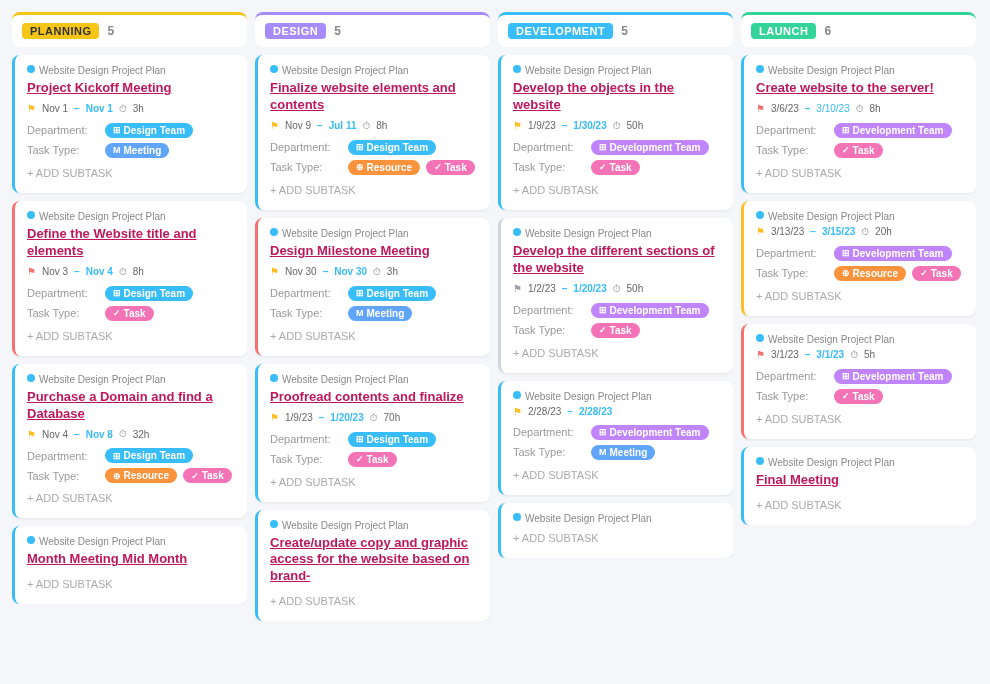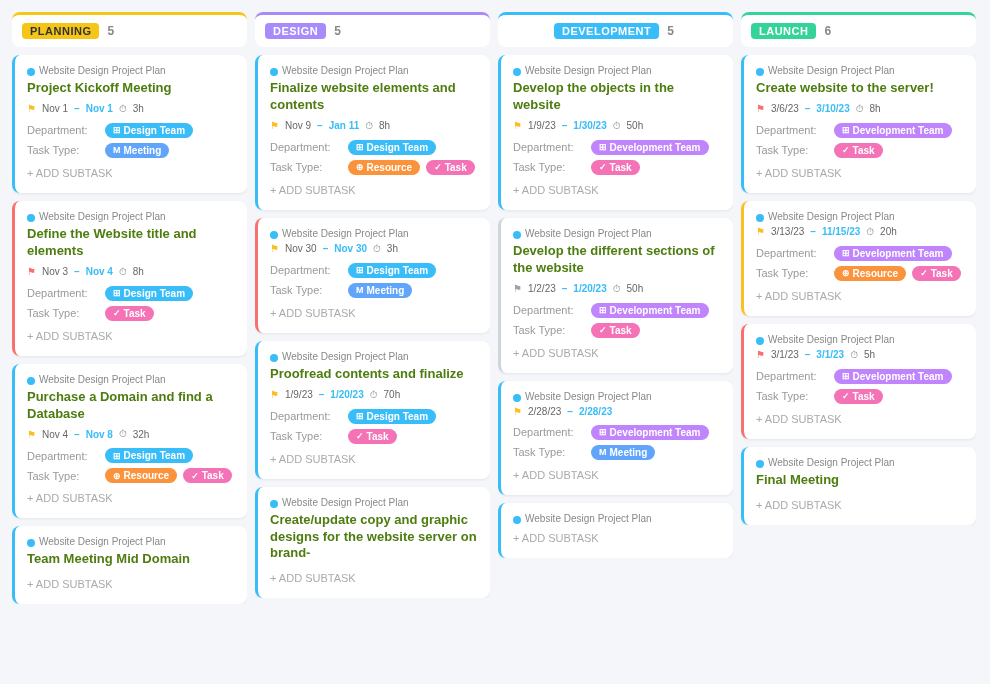--- a/index.html
+++ b/index.html
@@ -40,21 +40,21 @@
       display: inline-block;
       padding: 2px 8px;
       border-radius: 4px;
       font-size: 11px;
       font-weight: 700;
       color: #fff;
       letter-spacing: 0.5px;
     }
     .col-badge.planning { background: #f5c518; color: #333; }
     .col-badge.design { background: #a78bfa; }
-    .col-badge.development { background: #38bdf8; margin-left: 46px; }
+    .col-badge.development { background: #38bdf8; }
     .col-badge.launch { background: #34d399; }
 
     .col-count {
       font-size: 12px;
       color: #888;
       font-weight: 600;
     }
 
     .cards-container {
       display: flex;
@@ -73,36 +73,37 @@
     .card.border-blue { border-left-color: #38bdf8; }
     .card.border-red { border-left-color: #f87171; }
     .card.border-yellow { border-left-color: #fbbf24; }
     .card.border-gray { border-left-color: #d1d5db; }
 
     .card-project {
       font-size: 10px;
       color: #888;
       margin-bottom: 4px;
       display: flex;
-      align-items: flex-end;
+      align-items: flex-start;
       gap: 4px;
     }
     .card-project-dot {
       width: 8px; height: 8px;
       border-radius: 50%;
       background: #38bdf8;
       display: inline-block;
     }
 
     .card-title {
       font-size: 13px;
       font-weight: 600;
-      color: #4d7c0f;
+      color: #be185d;
       margin-bottom: 6px;
       line-height: 1.3;
+      text-decoration: underline;
     }
 
     .card-dates {
       display: flex;
       align-items: center;
       gap: 6px;
       font-size: 10px;
       color: #666;
       margin-bottom: 8px;
     }
@@ -250,42 +251,42 @@
               <span>Task</span>
             </span>
           </div>
           <div class="add-subtask">+ ADD SUBTASK</div>
         </div>
         <div class="card border-blue">
           <div class="card-project">
             <span class="card-project-dot"></span>
             <span>Website Design Project Plan</span>
           </div>
-          <div class="card-title">Team Meeting Mid Domain</div>
+          <div class="card-title">Month Meeting Mid Month</div>
           <div class="add-subtask">+ ADD SUBTASK</div>
         </div>
       </div>
     </div>
     <div class="column">
       <div class="column-header design">
         <span class="col-badge design">DESIGN</span>
         <span class="col-count">5</span>
       </div>
       <div class="cards-container">
         <div class="card border-blue">
           <div class="card-project">
             <span class="card-project-dot"></span>
             <span>Website Design Project Plan</span>
           </div>
           <div class="card-title">Finalize website elements and contents</div>
           <div class="card-dates">
             <span class="flag-yellow">⚑</span>
             <span>Nov 9</span>
             <span class="date-sep"> – </span>
-            <span style="color: rgb(56, 189, 248); font-weight: 600;">Jan 11</span>
+            <span style="color: rgb(56, 189, 248); font-weight: 600;">Jul 11</span>
             <span class="clock-icon"> ⏱ </span>
             <span>8h</span>
           </div>
           <div class="card-field">
             <span class="card-field-label">Department:</span>
             <span class="tag design-team">
               <span class="tag-icon">⊞ </span>
               <span>Design Team</span>
             </span>
           </div>
@@ -300,20 +301,21 @@
               <span>Task</span>
             </span>
           </div>
           <div class="add-subtask">+ ADD SUBTASK</div>
         </div>
         <div class="card border-red">
           <div class="card-project">
             <span class="card-project-dot"></span>
             <span>Website Design Project Plan</span>
           </div>
+          <div class="card-title">Design Milestone Meeting</div>
           <div class="card-dates">
             <span class="flag-yellow">⚑</span>
             <span>Nov 30</span>
             <span class="date-sep"> – </span>
             <span style="color: rgb(56, 189, 248); font-weight: 600;">Nov 30</span>
             <span class="clock-icon"> ⏱ </span>
             <span>3h</span>
           </div>
           <div class="card-field">
             <span class="card-field-label">Department:</span>
@@ -359,21 +361,21 @@
               <span>Task</span>
             </span>
           </div>
           <div class="add-subtask">+ ADD SUBTASK</div>
         </div>
         <div class="card border-blue">
           <div class="card-project">
             <span class="card-project-dot"></span>
             <span>Website Design Project Plan</span>
           </div>
-          <div class="card-title">Create/update copy and graphic designs for the website server on brand-</div>
+          <div class="card-title">Create/update copy and graphic access for the website based on brand-</div>
           <div class="add-subtask">+ ADD SUBTASK</div>
         </div>
       </div>
     </div>
     <div class="column">
       <div class="column-header development">
         <span class="col-badge development">DEVELOPMENT</span>
         <span class="col-count">5</span>
       </div>
       <div class="cards-container">
@@ -482,21 +484,21 @@
         <div class="card border-blue">
           <div class="card-project">
             <span class="card-project-dot"></span>
             <span>Website Design Project Plan</span>
           </div>
           <div class="card-title">Create website to the server!</div>
           <div class="card-dates">
             <span class="flag-red">⚑</span>
             <span>3/6/23</span>
             <span class="date-sep"> – </span>
-            <span style="color: rgb(56, 189, 248); font-weight: 700;">3/10/23</span>
+            <span style="color: rgb(56, 189, 248); font-weight: 400;">3/10/23</span>
             <span class="clock-icon"> ⏱ </span>
             <span>8h</span>
           </div>
           <div class="card-field">
             <span class="card-field-label">Department:</span>
             <span class="tag dev-team">
               <span class="tag-icon">⊞ </span>
               <span>Development Team</span>
             </span>
           </div>
@@ -511,21 +513,21 @@
         </div>
         <div class="card border-yellow">
           <div class="card-project">
             <span class="card-project-dot"></span>
             <span>Website Design Project Plan</span>
           </div>
           <div class="card-dates">
             <span class="flag-yellow">⚑</span>
             <span>3/13/23</span>
             <span class="date-sep"> – </span>
-            <span style="color: rgb(56, 189, 248); font-weight: 600;">11/15/23</span>
+            <span style="color: rgb(56, 189, 248); font-weight: 600;">3/15/23</span>
             <span class="clock-icon"> ⏱ </span>
             <span>20h</span>
           </div>
           <div class="card-field">
             <span class="card-field-label">Department:</span>
             <span class="tag dev-team">
               <span class="tag-icon">⊞ </span>
               <span>Development Team</span>
             </span>
           </div>

